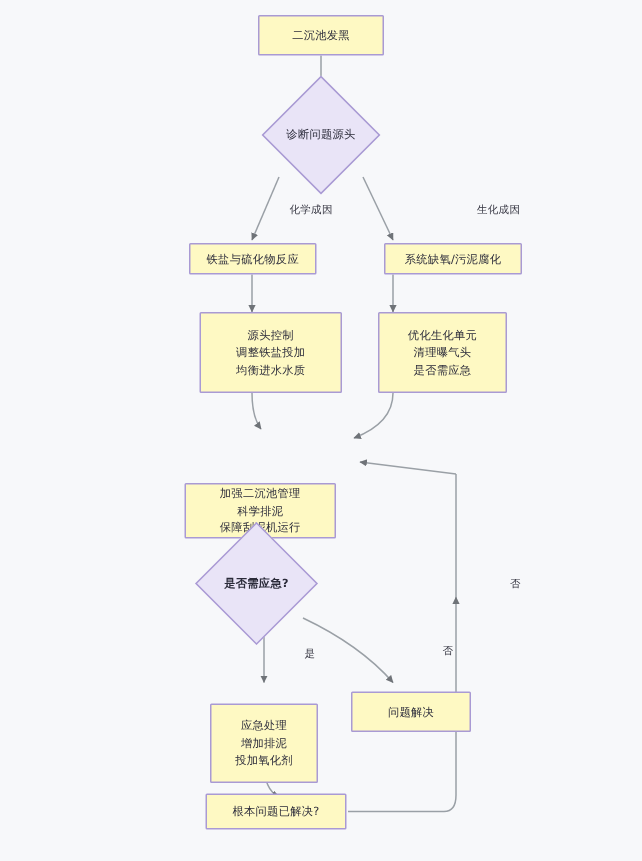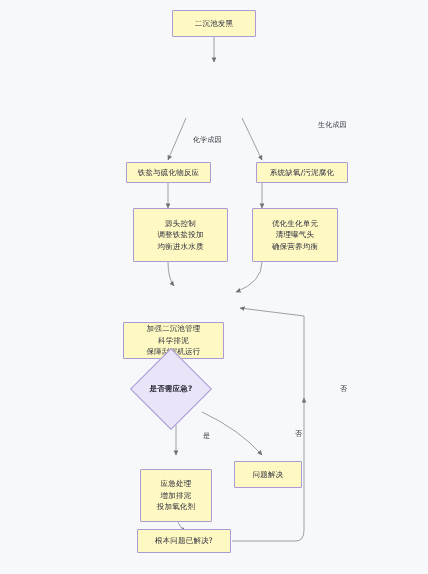--- a/index.html
+++ b/index.html
@@ -105,53 +105,57 @@
 
       <path d="M304,398 L304,316"></path>
     </g>
     <g stroke="#9aa0a6" stroke-width="1" fill="none" marker-end="url(#arr)">
       <path d="M304,316 L240,308"></path>
     </g>
   </svg>
 
   <div class="node rect" style="left:172px;top:10px;width:84px;height:27px;">二沉池发黑</div>
 
+  <div class="diamond" style="left:186px;top:62px;width:56px;height:56px;">
+    <span class="dshape"></span>
+    <span class="dtext">诊断问题源头</span>
+  </div>
 
   <div class="edge-label" style="left:152px;top:136px;">化学成因</div>
 
-  <div class="edge-label" style="left:277px;top:121px;">生化成因</div>
+  <div class="edge-label" style="left:277px;top:136px;">生化成因</div>
 
   <div class="node rect" style="left:126px;top:162px;width:85px;height:21px;">铁盐与硫化物反应</div>
 
   <div class="node rect" style="left:256px;top:162px;width:92px;height:21px;">系统缺氧/污泥腐化</div>
 
   <div class="node rect" style="left:121px;top:208px;width:95px;height:54px;margin-left:12px;">源头控制
 调整铁盐投加
 均衡进水水质</div>
 
   <div class="node rect" style="left:252px;top:208px;width:86px;height:54px;">优化生化单元
 清理曝气头
-确保营养均衡</div>
+是否需应急</div>
 
   <div class="node rect" style="left:123px;top:288px;width:101px;height:37px;margin-top:34px;">加强二沉池管理
 科学排泥
 保障刮泥机运行</div>
 
   <div class="diamond" style="left:142px;top:360px;width:58px;height:58px;font-weight:bold;">
     <span class="dshape"></span>
     <span class="dtext">是否需应急?</span>
   </div>
 
   <div class="edge-label" style="left:162px;top:432px;">是</div>
 
   <div class="edge-label" style="left:254px;top:430px;">否</div>
 
   <div class="edge-label" style="left:299px;top:385px;">否</div>
 
   <div class="node rect" style="left:140px;top:455px;width:72px;height:53px;margin-top:14px;">应急处理
 增加排泥
 投加氧化剂</div>
 
-  <div class="node rect" style="left:234px;top:461px;width:68px;height:27px;">问题解决</div>
+  <div class="node rect" style="left:234px;top:461px;width:80px;height:27px;">问题解决</div>
 
   <div class="node rect" style="left:137px;top:529px;width:94px;height:24px;text-align:right;">根本问题已解决?</div>
 
 </div>
 
 </body></html>

